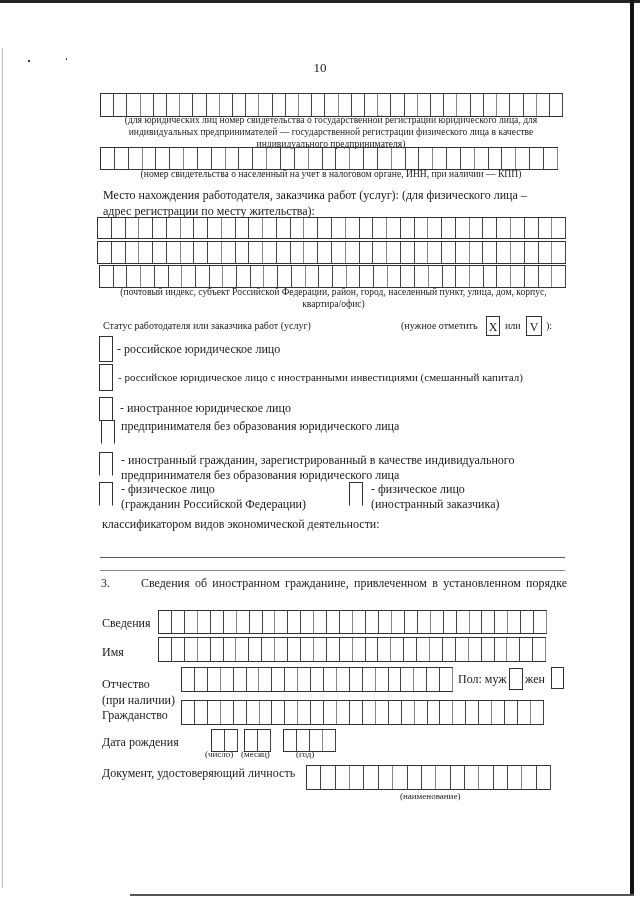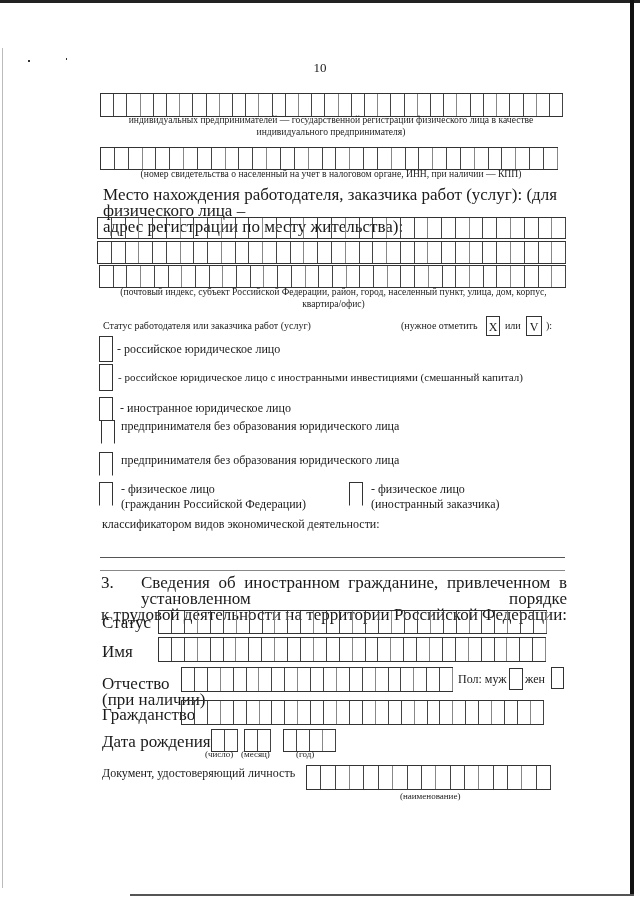--- a/index.html
+++ b/index.html
@@ -15,21 +15,21 @@
   .speck { position: absolute; width: 2px; height: 2px; background: #333; }
 
   .abs { position: absolute; }
   .page-num { left: 0; width: 640px; top: 60px; text-align: center; font-size: 13px; }
 
   .grid { position: absolute; display: flex; border-top: 1px solid #333; border-bottom: 1px solid #333; border-left: 1px solid #333; }
   .grid .cell { border-right: 1px solid #444; box-sizing: border-box; height: 100%; }
   .grid .cell:nth-child(3n) { border-right-color: #888; }
 
   .caption { position: absolute; text-align: center; font-size: 9.6px; line-height: 12px; color: #222; }
-  .text13 { font-size: 17px; line-height: 16px; }
+  .text13 { font-size: 12px; line-height: 16px; }
   .text12 { font-size: 12px; line-height: 15px; }
   .text10 { font-size: 10px; line-height: 13px; }
   .box { position: absolute; border: 1px solid #333; box-sizing: border-box; background: #fff; }
   .box-open { border-bottom-color: #fff; }
   .mark { position: absolute; font-size: 12px; text-align: center; }
   .rule { position: absolute; left: 100px; width: 465px; height: 1px; background: #555; }
   .justify { text-align: justify; text-align-last: justify; }
 </style>
 </head>
 <body>
@@ -74,20 +74,21 @@
     <div class="cell" style="flex: 1 1 0px;"></div>
     <div class="cell" style="flex: 1 1 0px;"></div>
     <div class="cell" style="flex: 1 1 0px;"></div>
     <div class="cell" style="flex: 1 1 0px;"></div>
     <div class="cell" style="flex: 1 1 0px;"></div>
     <div class="cell" style="flex: 1 1 0px;"></div>
     <div class="cell" style="flex: 1 1 0px;"></div>
     <div class="cell" style="flex: 1 1 0px;"></div>
   </div>
 <div class="caption" style="left:96px;width:470px;top:114px">
+  <div>(для юридических лиц номер свидетельства о государственной регистрации юридического лица, для</div>
   <div>индивидуальных предпринимателей — государственной регистрации физического лица в качестве</div>
   <div>индивидуального предпринимателя)</div>
 </div>
 
 <div class="grid" style="left:100px;top:147px;width:457px;height:21px">
     <div class="cell" style="flex: 1 1 0px;"></div>
     <div class="cell" style="flex: 1 1 0px;"></div>
     <div class="cell" style="flex: 1 1 0px;"></div>
     <div class="cell" style="flex: 1 1 0px;"></div>
     <div class="cell" style="flex: 1 1 0px;"></div>
@@ -259,20 +260,21 @@
 <div class="box" style="left:99px;top:397px;width:14px;height:24px"></div>
 <div class="abs text12" style="left:120px;top:401px">- иностранное юридическое лицо</div>
 
 <div class="box box-open" style="left:101px;top:420px;width:14px;height:24px"></div>
 <div class="abs text12" style="left:121px;top:419px">
   <div>предпринимателя без образования юридического лица</div>
 </div>
 
 <div class="box box-open" style="left:99px;top:452px;width:14px;height:24px"></div>
 <div class="abs text12" style="left:121px;top:453px">
+  <div>- иностранный гражданин, зарегистрированный в качестве индивидуального</div>
   <div>предпринимателя без образования юридического лица</div>
 </div>
 
 <div class="box box-open" style="left:99px;top:482px;width:14px;height:24px"></div>
 <div class="abs text12" style="left:121px;top:482px">
   <div>- физическое лицо</div>
   <div>(гражданин Российской Федерации)</div>
 </div>
 
 <div class="box box-open" style="left:349px;top:482px;width:14px;height:24px"></div>
@@ -285,24 +287,23 @@
   <div>классификатором видов экономической деятельности:</div>
 </div>
 <div class="rule" style="top:557px"></div>
 <div class="rule" style="top:570px;background:#888"></div>
 
 <div class="abs text13" style="left:101px;top:575px;width:466px">
   <div style="display:flex">
     <span style="width:40px">3.</span>
     <span class="justify" style="flex:1">Сведения об иностранном гражданине, привлеченном в установленном порядке</span>
   </div>
-  <div>к трудовой деятельности на территории Российской Федерации:</div>
-</div>
-
-<div class="abs text13" style="left:102px;top:615px">Статус</div>
+</div>
+
+<div class="abs text13" style="left:102px;top:615px">Сведения</div>
 <div class="grid" style="left:158px;top:610px;width:388px;height:22px">
     <div class="cell" style="flex: 1 1 0px;"></div>
     <div class="cell" style="flex: 1 1 0px;"></div>
     <div class="cell" style="flex: 1 1 0px;"></div>
     <div class="cell" style="flex: 1 1 0px;"></div>
     <div class="cell" style="flex: 1 1 0px;"></div>
     <div class="cell" style="flex: 1 1 0px;"></div>
     <div class="cell" style="flex: 1 1 0px;"></div>
     <div class="cell" style="flex: 1 1 0px;"></div>
     <div class="cell" style="flex: 1 1 0px;"></div>

